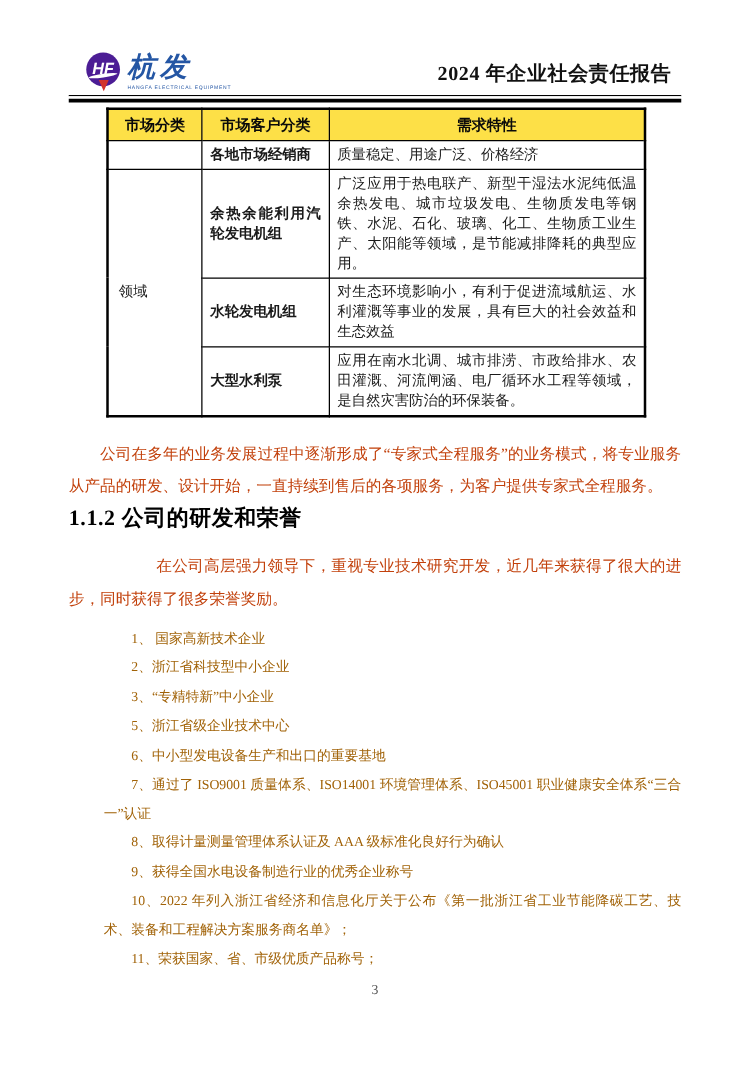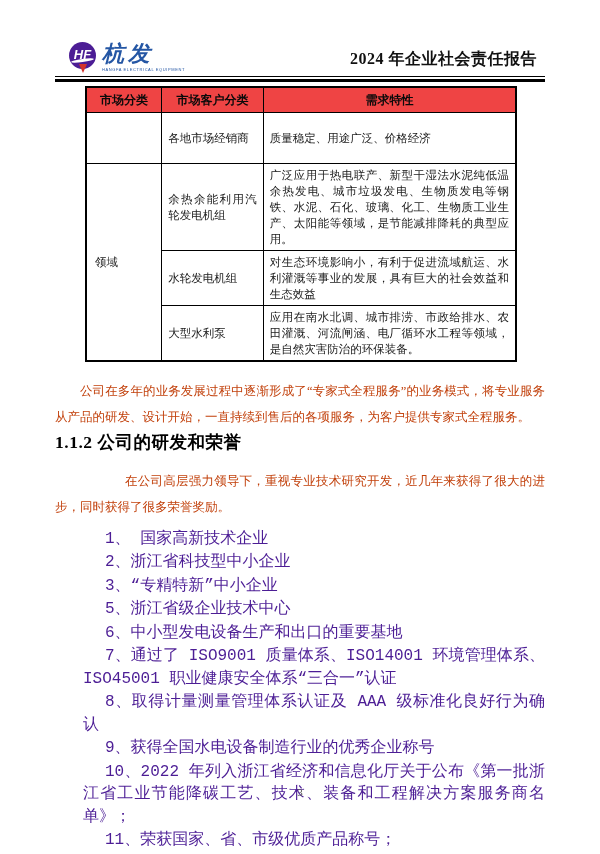--- a/index.html
+++ b/index.html
@@ -55,43 +55,43 @@
   .hdr-rule .thick { height: 3px; background: #000; }
 
   
   table.market {
     width: 432px; margin: 4px 0 0 30px;
     border-collapse: collapse; border: 2px solid #000;
     font-size: 11.5px; line-height: 16px;
   }
   table.market th, table.market td { border: 1px solid #000; }
   table.market th {
-    background: #ef4444; color: #0a0a0a; font-weight: bold;
+    background: #fde047; color: #0a0a0a; font-weight: bold;
     height: 25px; font-size: 12px; padding: 2px 4px;
   }
   td.cat  { width: 76px;  padding: 2px 4px 2px 8px; vertical-align: middle; text-align: left; }
-  td.cust { width: 102px; padding: 17px 6px; vertical-align: middle; text-align: justify; }
+  td.cust { width: 102px; padding: 3px 6px; vertical-align: middle; text-align: justify; font-weight: bold; }
   td.feat { width: 254px; padding: 3px 6px; vertical-align: middle; text-align: justify; }
   tr.r1 td { height: 21px; }
 
   
   .para {
     font-size: 12.5px; line-height: 26px; text-align: justify; color: #c2410c;
   }
   .p-service { margin-top: 16px; text-indent: 25px; }
   .section-heading {
     font-size: 17.5px; font-weight: bold; color: #000;
     letter-spacing: 0.5px;
   }
   .p-rd { margin-top: 14px; text-indent: 70px; }
 
   .honors { margin-top: 8px; }
   .honor-item {
-    font-size: 16px; line-height: 22.5px; margin-bottom: 1px;
-    padding-left: 28px; text-indent: 22px; text-align: justify; color: #4c1d95; font-family: Liberation Mono, monospace;
+    font-size: 11px; line-height: 22.5px; margin-bottom: 1px;
+    padding-left: 28px; text-indent: 22px; text-align: justify; color: #a16207;
   }
 
   .page-number {
     position: absolute; left: 0; top: 786px; width: 600px;
     text-align: center; font-size: 11px; color: #555;
   }
 </style>
 </head>
 <body>
 

